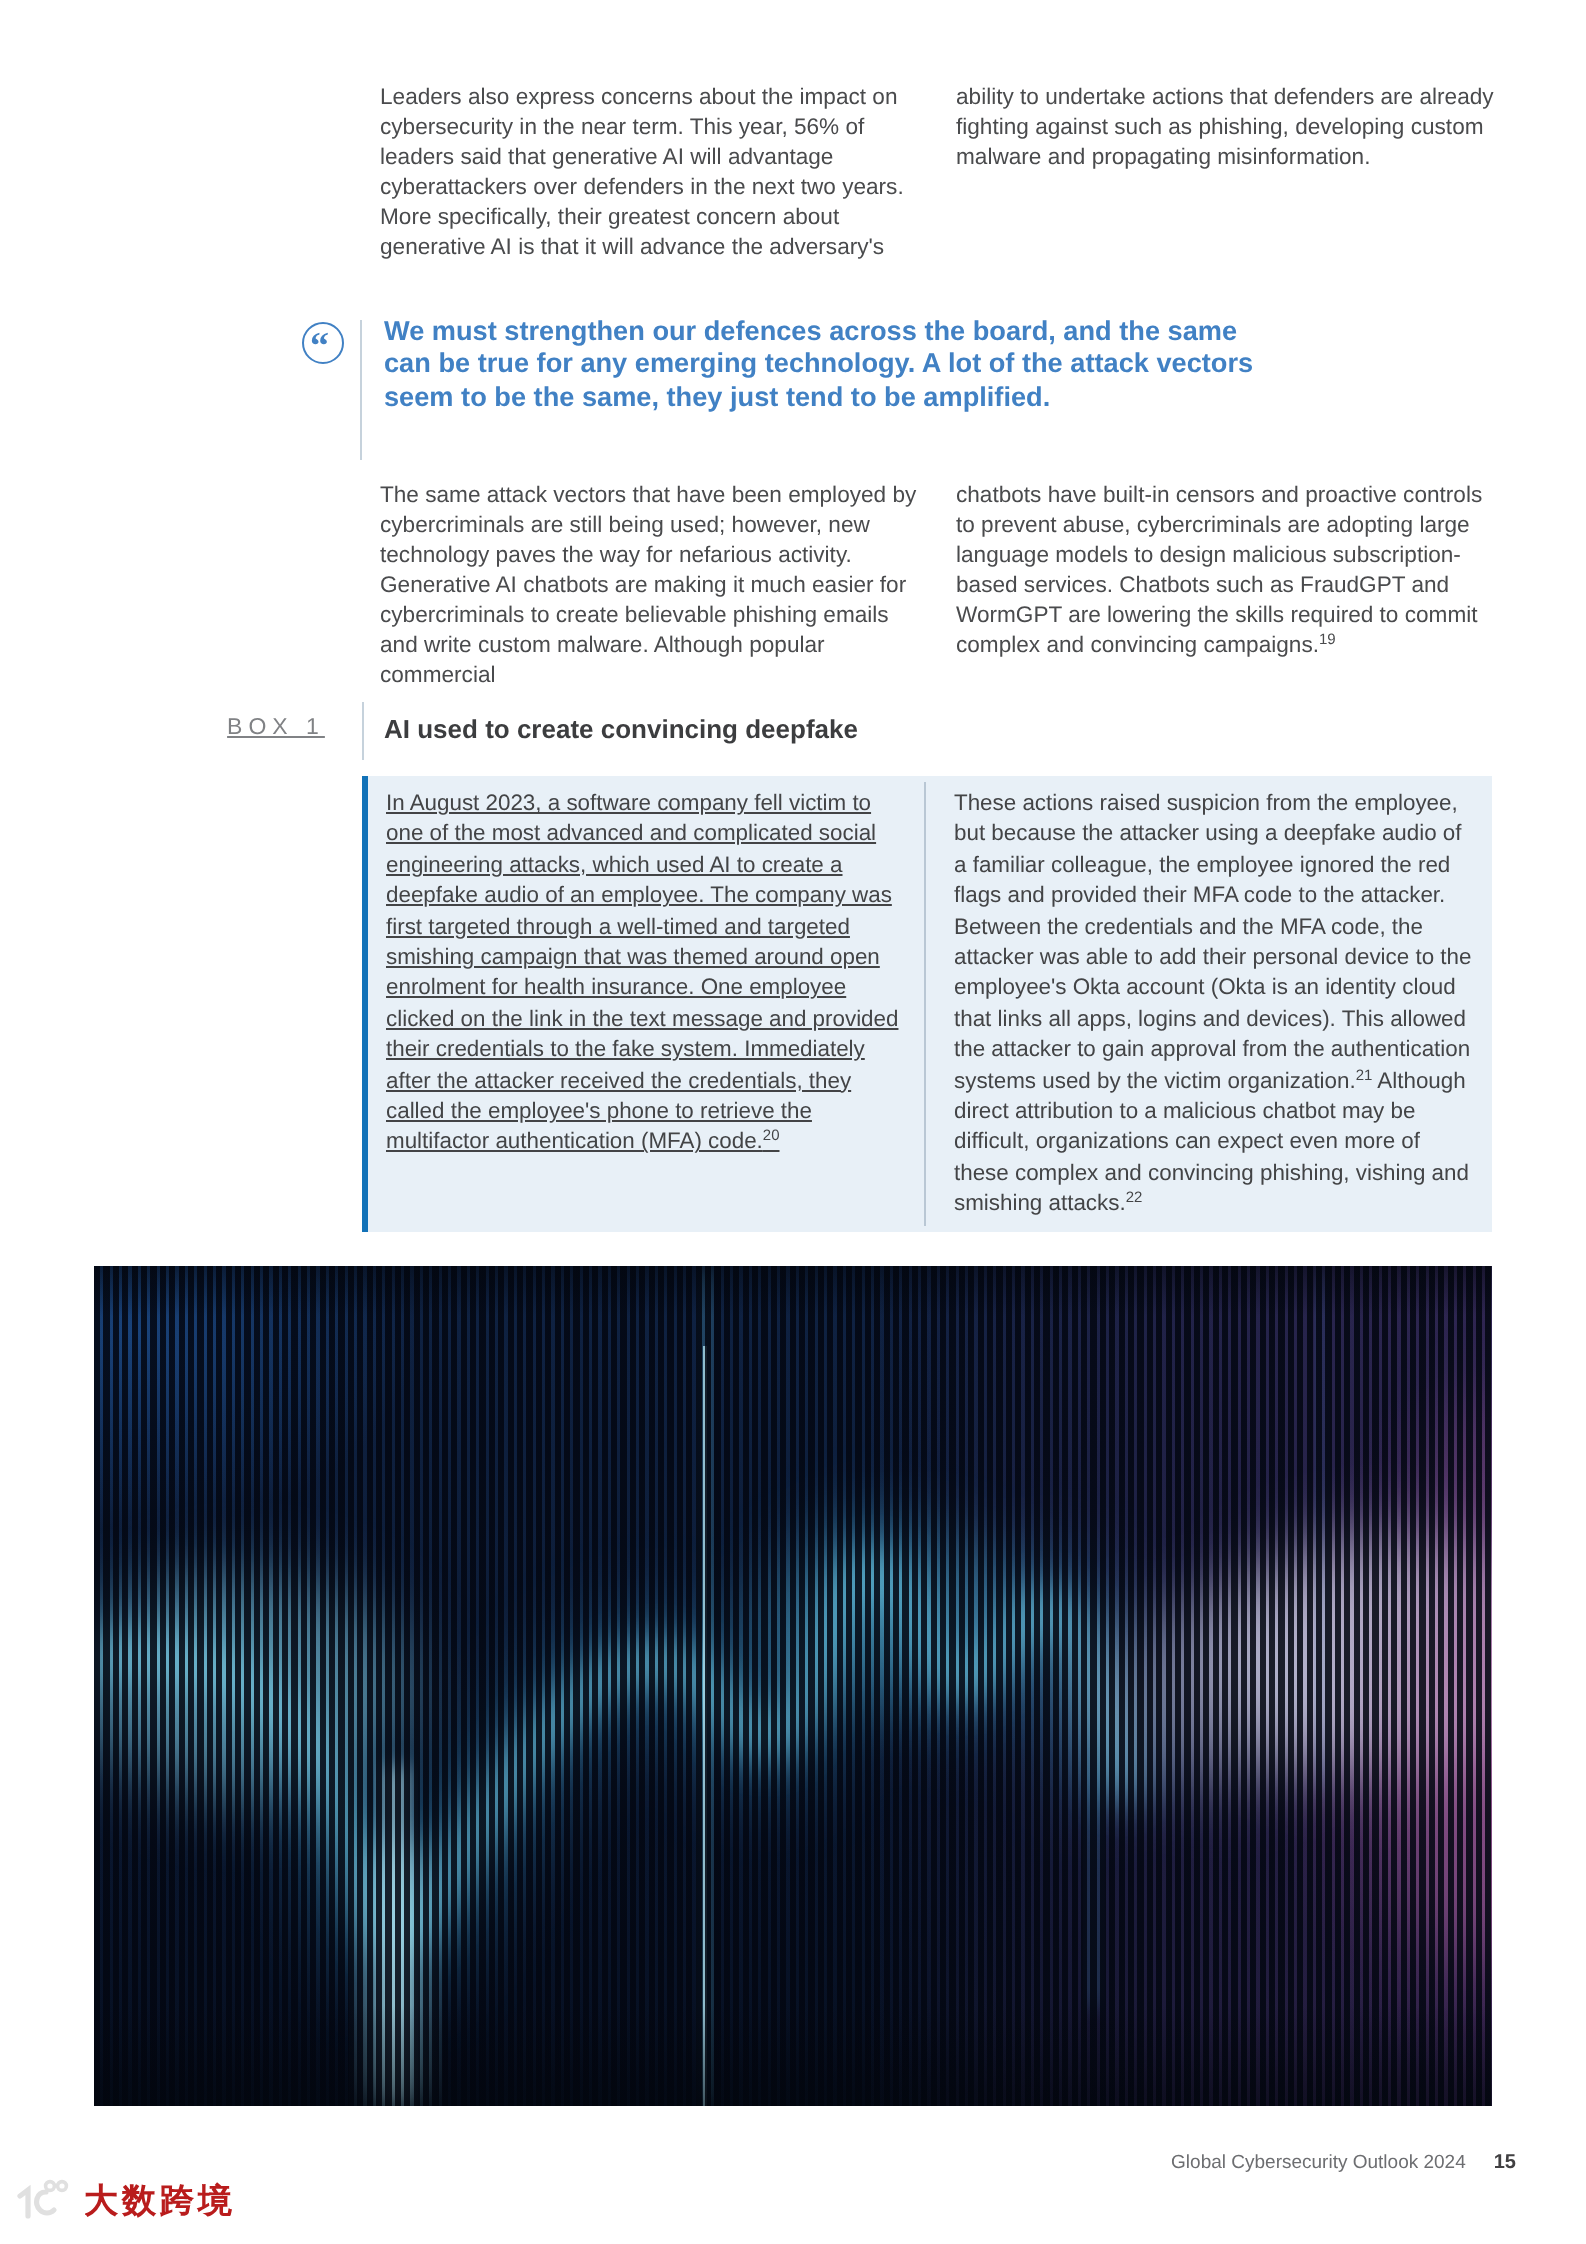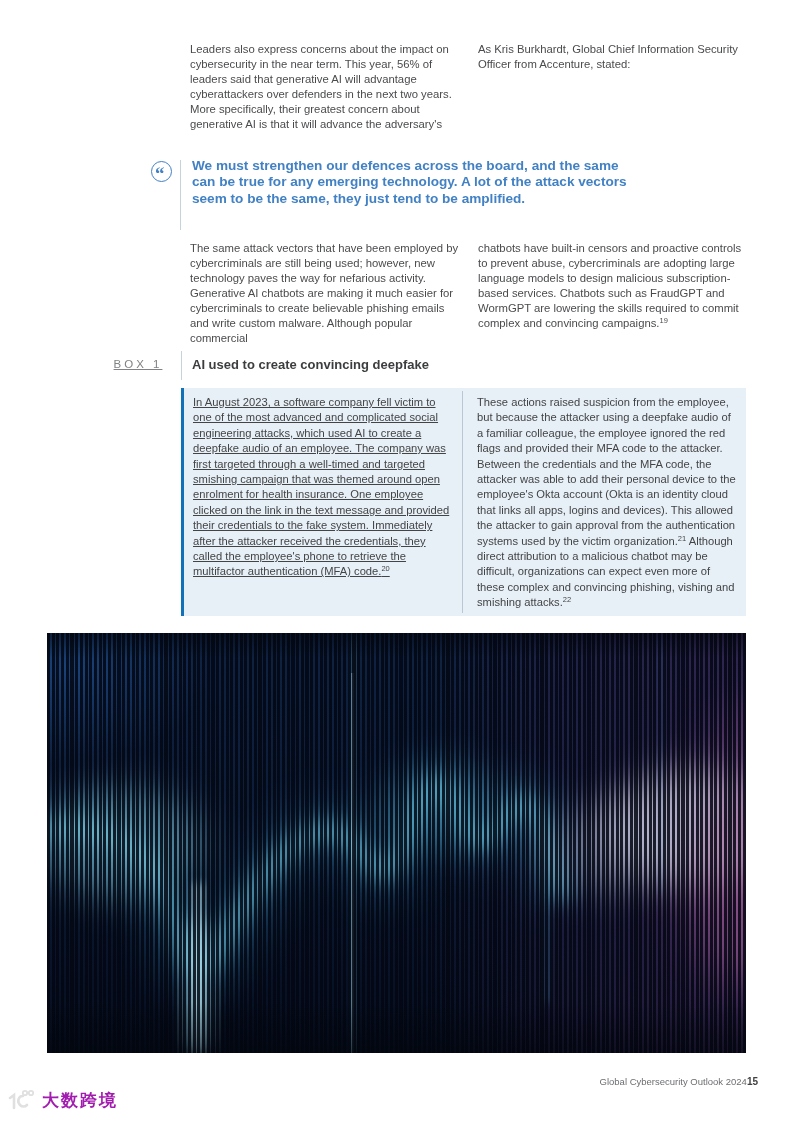--- a/index.html
+++ b/index.html
@@ -52,36 +52,36 @@
   }
   .waveform svg{position:absolute;left:0;top:0;width:100%;height:100%;}
   .stripes{
     position:absolute;left:0;top:0;width:100%;height:100%;
     background:
       linear-gradient(180deg, rgba(2,5,12,0.5) 0%, rgba(2,5,12,0) 6%, rgba(2,5,12,0) 88%, rgba(2,5,12,0.55) 100%),
       repeating-linear-gradient(90deg, rgba(3,7,18,0.88) 0px, rgba(3,7,18,0.88) 3.1px,
                                 rgba(22,44,76,0.10) 3.1px, rgba(22,44,76,0.10) 4.7px);
   }
   
-  .footer{position:absolute;right:47px;top:1076px;display:flex;align-items:flex-end;}
+  .footer{position:absolute;right:47px;top:1076px;display:flex;align-items:flex-end;gap:14px;}
   .footer-title{font-size:9.5px;color:#6d6e71;}
   .footer-page{font-size:10px;font-weight:bold;color:#414042;}
   
-  .watermark{position:absolute;left:8px;top:1088px;display:flex;align-items:center;gap:4px;color:#a21caf;}
+  .watermark{position:absolute;left:8px;top:1088px;display:flex;align-items:center;gap:4px;color:#b91c1c;}
   .watermark-text{font-size:17px;font-weight:bold;letter-spacing:2px;
     font-family:"DejaVu Sans","Liberation Sans",sans-serif;}
 </style>
 </head>
 <body>
 
 <div class="page">
 
   <div class="body-text col-intro-left">Leaders also express concerns about the impact on cybersecurity in the near term. This year, 56% of leaders said that generative AI will advantage cyberattackers over defenders in the next two years. More specifically, their greatest concern about generative AI is that it will advance the adversary's</div>
   <div class="body-text col-intro-right">
-    <p>As Kris Burkhardt, Global Chief Information Security Officer from Accenture, stated:</p>
+    <p>ability to undertake actions that defenders are already fighting against such as phishing, developing custom malware and propagating misinformation.</p>
   </div>
 
   <div class="quote-icon">
     <span>“</span>
   </div>
   <div class="quote-vline"></div>
   <div class="quote-text">We must strengthen our defences across the board, and the same can be true for any emerging technology. A lot of the attack vectors seem to be the same, they just tend to be amplified.</div>
 
   <div class="body-text col-body2-left">The same attack vectors that have been employed by cybercriminals are still being used; however, new technology paves the way for nefarious activity. Generative AI chatbots are making it much easier for cybercriminals to create believable phishing emails and write custom malware. Although popular commercial</div>
   <div class="body-text col-body2-right"><span>chatbots have built-in censors and proactive controls to prevent abuse, cybercriminals are adopting large language models to design malicious subscription-based services. Chatbots such as FraudGPT and WormGPT are lowering the skills required to commit complex and convincing campaigns.</span><sup>19</sup></div>

